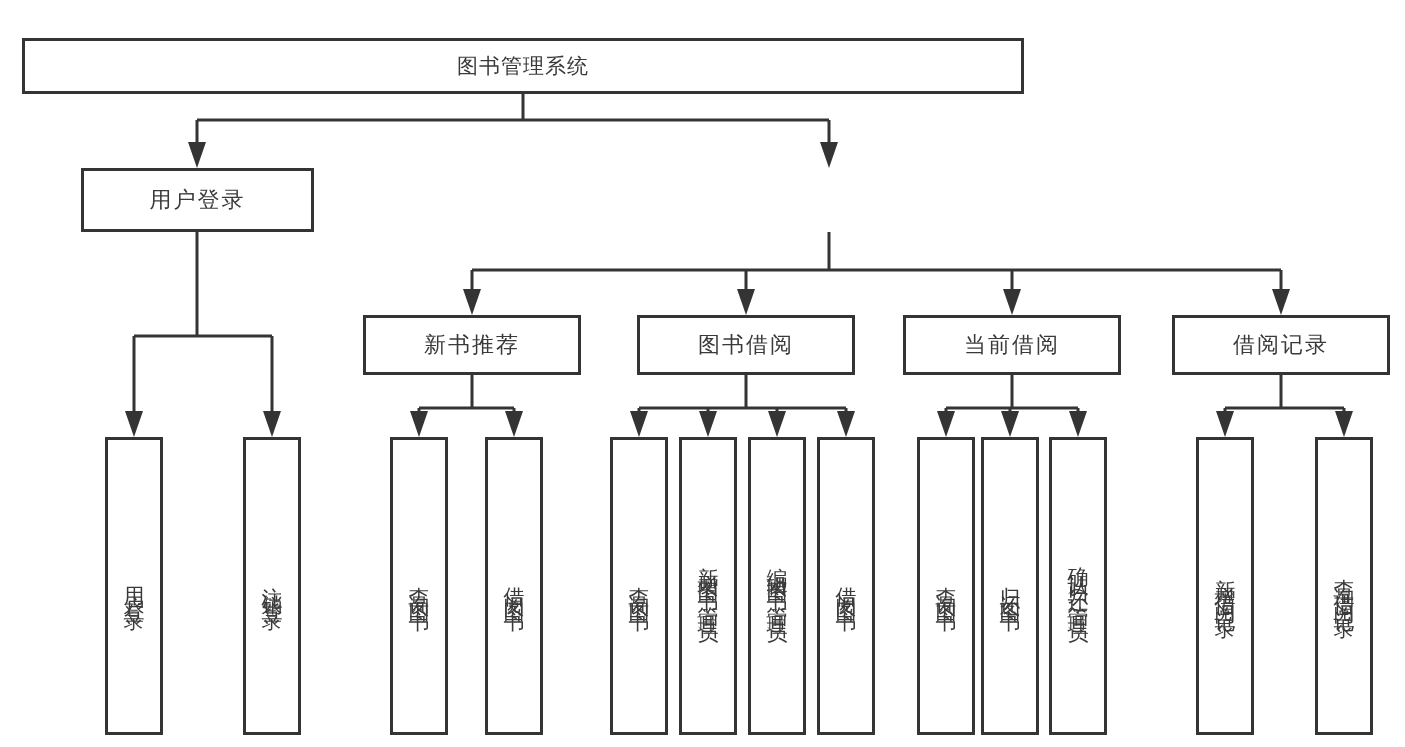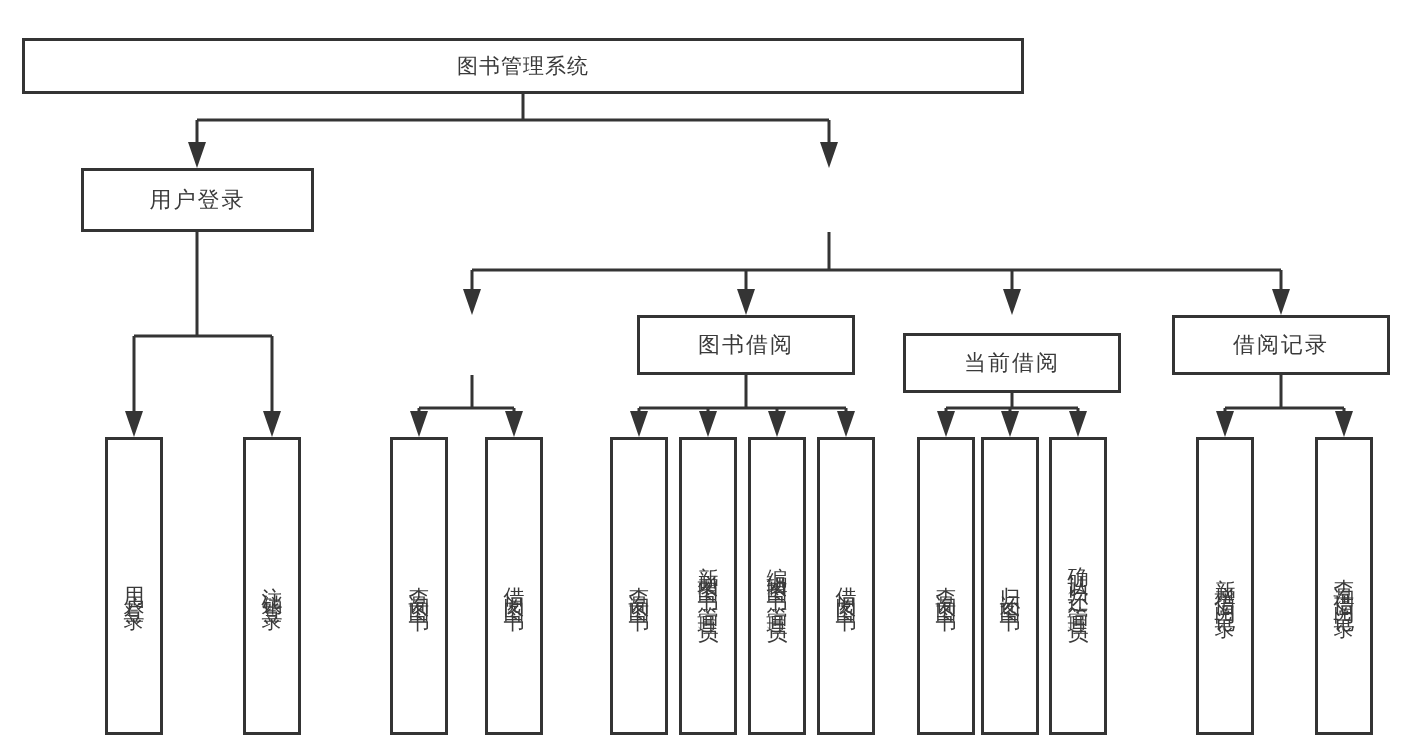--- a/index.html
+++ b/index.html
@@ -60,22 +60,23 @@
       <polygon points="1069,411 1087,411 1078,437"></polygon>
       <polygon points="1216,411 1234,411 1225,437"></polygon>
       <polygon points="1335,411 1353,411 1344,437"></polygon>
     </g>
   </svg>
 
   <div class="node root" style="left:22px; top:13px; width:1002px; height:56px;margin-top:25px;">图书管理系统</div>
 
   <div class="node h" style="left:81px; top:168px; width:233px; height:64px;">用户登录</div>
 
+  <div class="node h" style="left:363px; top:315px; width:218px; height:60px;">新书推荐</div>
   <div class="node h" style="left:637px; top:315px; width:218px; height:60px;">图书借阅</div>
-  <div class="node h" style="left:903px; top:315px; width:218px; height:60px;margin-top:18px;">当前借阅</div>
+  <div class="node h" style="left:903px; top:315px; width:218px; height:60px;">当前借阅</div>
   <div class="node h" style="left:1172px; top:315px; width:218px; height:60px;">借阅记录</div>
 
   <div class="node leaf" style="left:105px; top:437px; width:58px; height:298px;">用户登录</div>
   <div class="node leaf" style="left:243px; top:437px; width:58px; height:298px;">注销登录</div>
 
   <div class="node leaf" style="left:390px; top:437px; width:58px; height:298px;">查询图书</div>
   <div class="node leaf" style="left:485px; top:437px; width:58px; height:298px;">借阅图书</div>
 
   <div class="node leaf" style="left:610px; top:437px; width:58px; height:298px;">查询图书</div>
   <div class="node leaf" style="left:679px; top:437px; width:58px; height:298px;">新增图书（管理员）</div>

